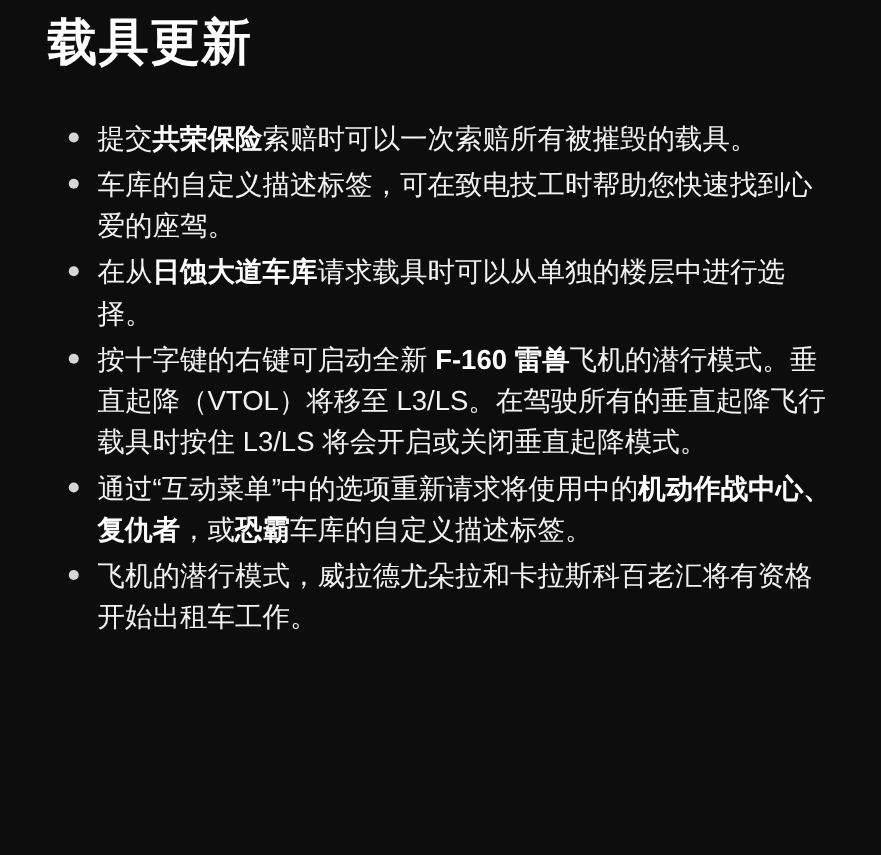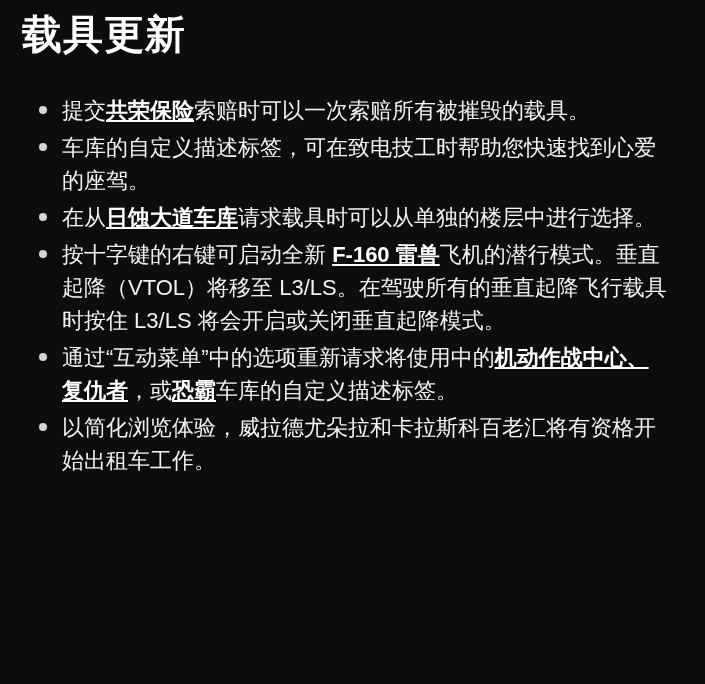--- a/index.html
+++ b/index.html
@@ -11,21 +11,21 @@
     width: 705px;
     height: 684px;
     overflow: hidden;
     font-family: "Liberation Sans", sans-serif;
     -webkit-font-smoothing: antialiased;
   }
   .page {
     box-sizing: border-box;
     width: 705px;
     height: 684px;
-    padding: 10px 36px 0 22px;
+    padding: 10px 36px 0 38px;
   }
   h1.page-title {
     margin: 0;
     color: #ffffff;
     font-size: 40px;
     line-height: 48px;
     font-weight: 800;
     letter-spacing: 1px;
   }
   ul.update-list {
@@ -47,34 +47,33 @@
     left: 17px;
     top: 12px;
     width: 8px;
     height: 8px;
     border-radius: 50%;
     background: #d6d6d6;
   }
   li.item .b {
     font-weight: 700;
     color: #ffffff;
-    text-decoration: underline;
   }
   li.item.highlighted {
     border: 4px solid var(--hl, #df4040);
     margin: 2px 0 0 -3px;
     padding: 0 0 0 39px;
   }
 </style>
 </head>
 <body style="background: rgb(13, 13, 13);">
 
 <div class="page">
   <h1 class="page-title">载具更新</h1>
   <ul class="update-list">
       <li class="item"><span class="dot"></span><span class="txt"><span>提交</span><span class="b">共荣保险</span><span>索赔时可以一次索赔所有被摧毁的载具。</span></span></li>
       <li class="item"><span class="dot"></span><span class="txt"><span>车库的自定义描述标签，可在致电技工时帮助您快速找到心爱的座驾。</span></span></li>
       <li class="item"><span class="dot"></span><span class="txt"><span>在从</span><span class="b">日蚀大道车库</span><span>请求载具时可以从单独的楼层中进行选择。</span></span></li>
       <li class="item"><span class="dot"></span><span class="txt"><span>按十字键的右键可启动全新 </span><span class="b">F-160 雷兽</span><span>飞机的潜行模式。垂直起降（VTOL）将移至 L3/LS。在驾驶所有的垂直起降飞行载具时按住 L3/LS 将会开启或关闭垂直起降模式。</span></span></li>
       <li class="item"><span class="dot"></span><span class="txt"><span>通过“互动菜单”中的选项重新请求将使用中的</span><span class="b">机动作战中心、复仇者</span><span>，或</span><span class="b">恐霸</span><span>车库的自定义描述标签。</span></span></li>
-      <li class="item"><span class="dot"></span><span class="txt"><span>以简化浏览体验，威拉德尤朵拉和卡拉斯科百老汇将有资格开始出租车工作。</span></span></li>
+      <li class="item"><span class="dot"></span><span class="txt"><span>飞机的潜行模式，威拉德尤朵拉和卡拉斯科百老汇将有资格开始出租车工作。</span></span></li>
     </ul>
 </div>
 
 </body></html>

